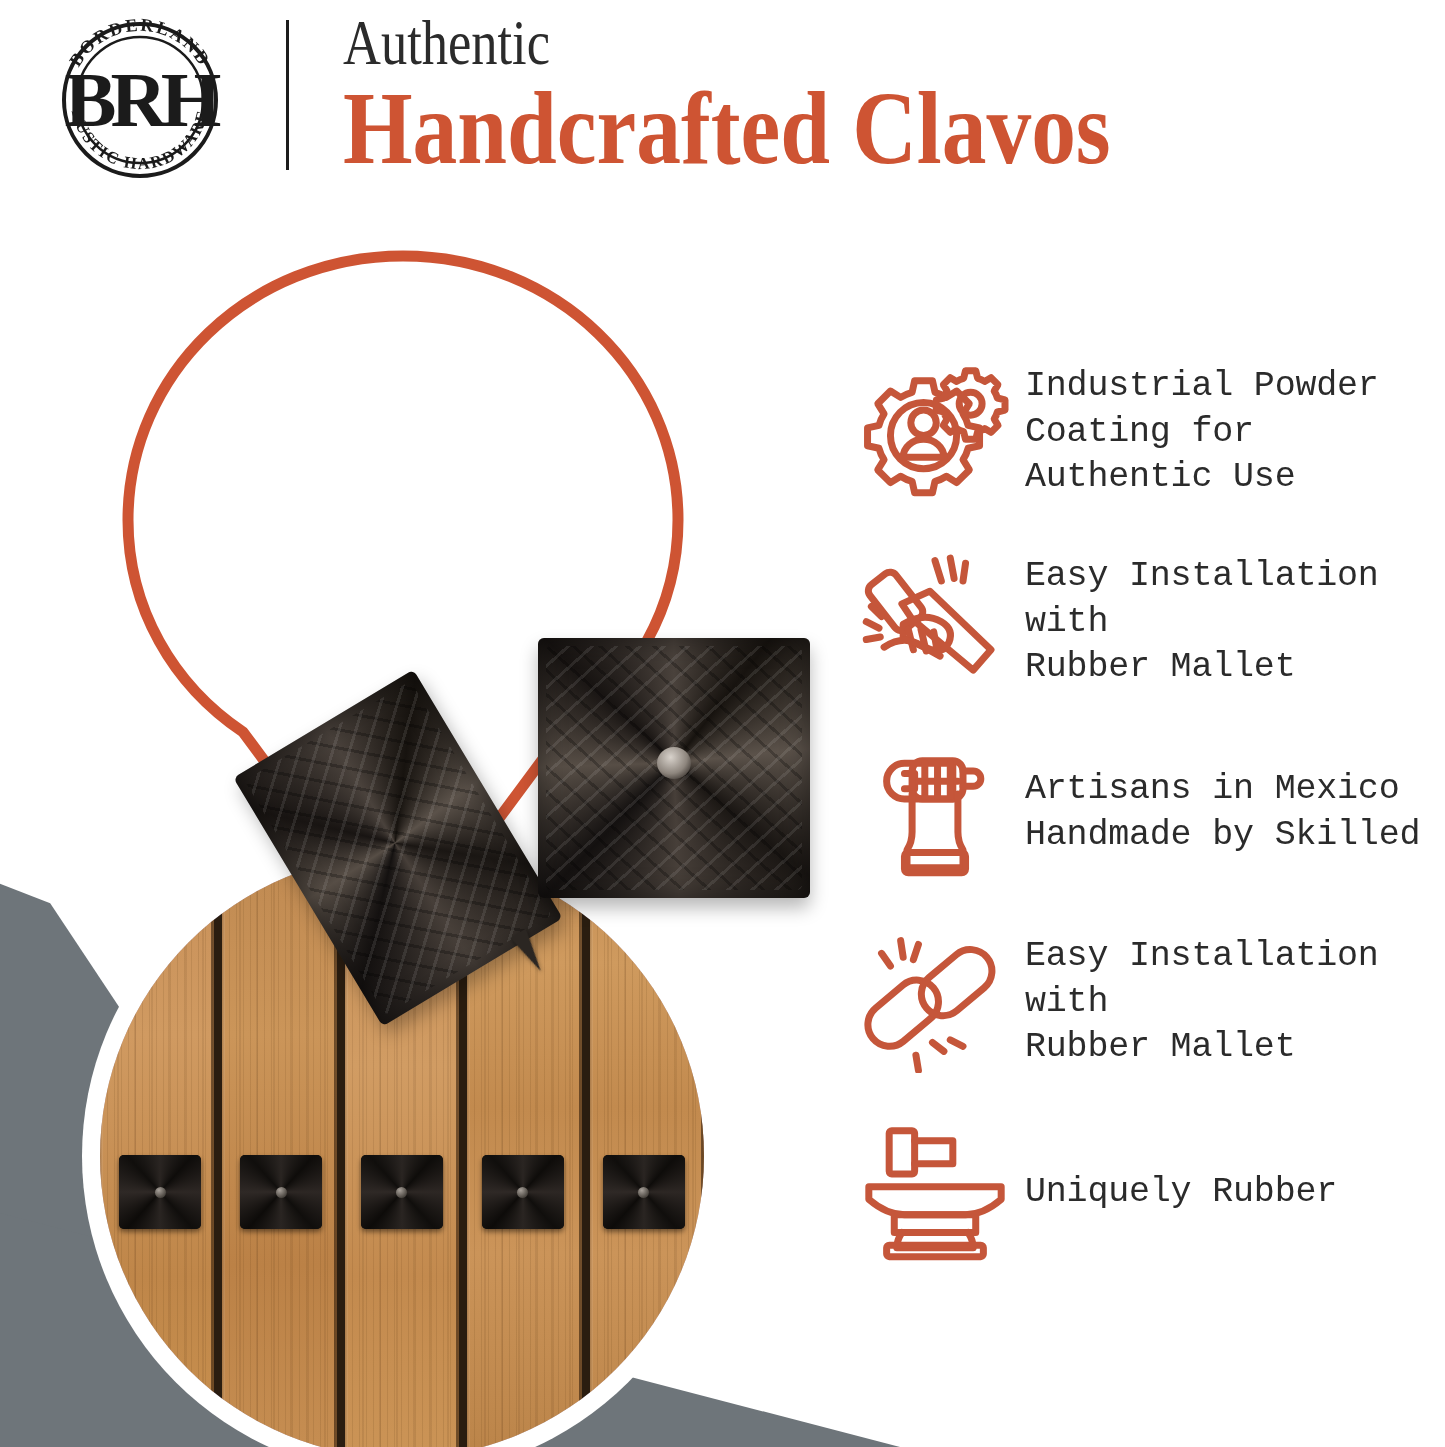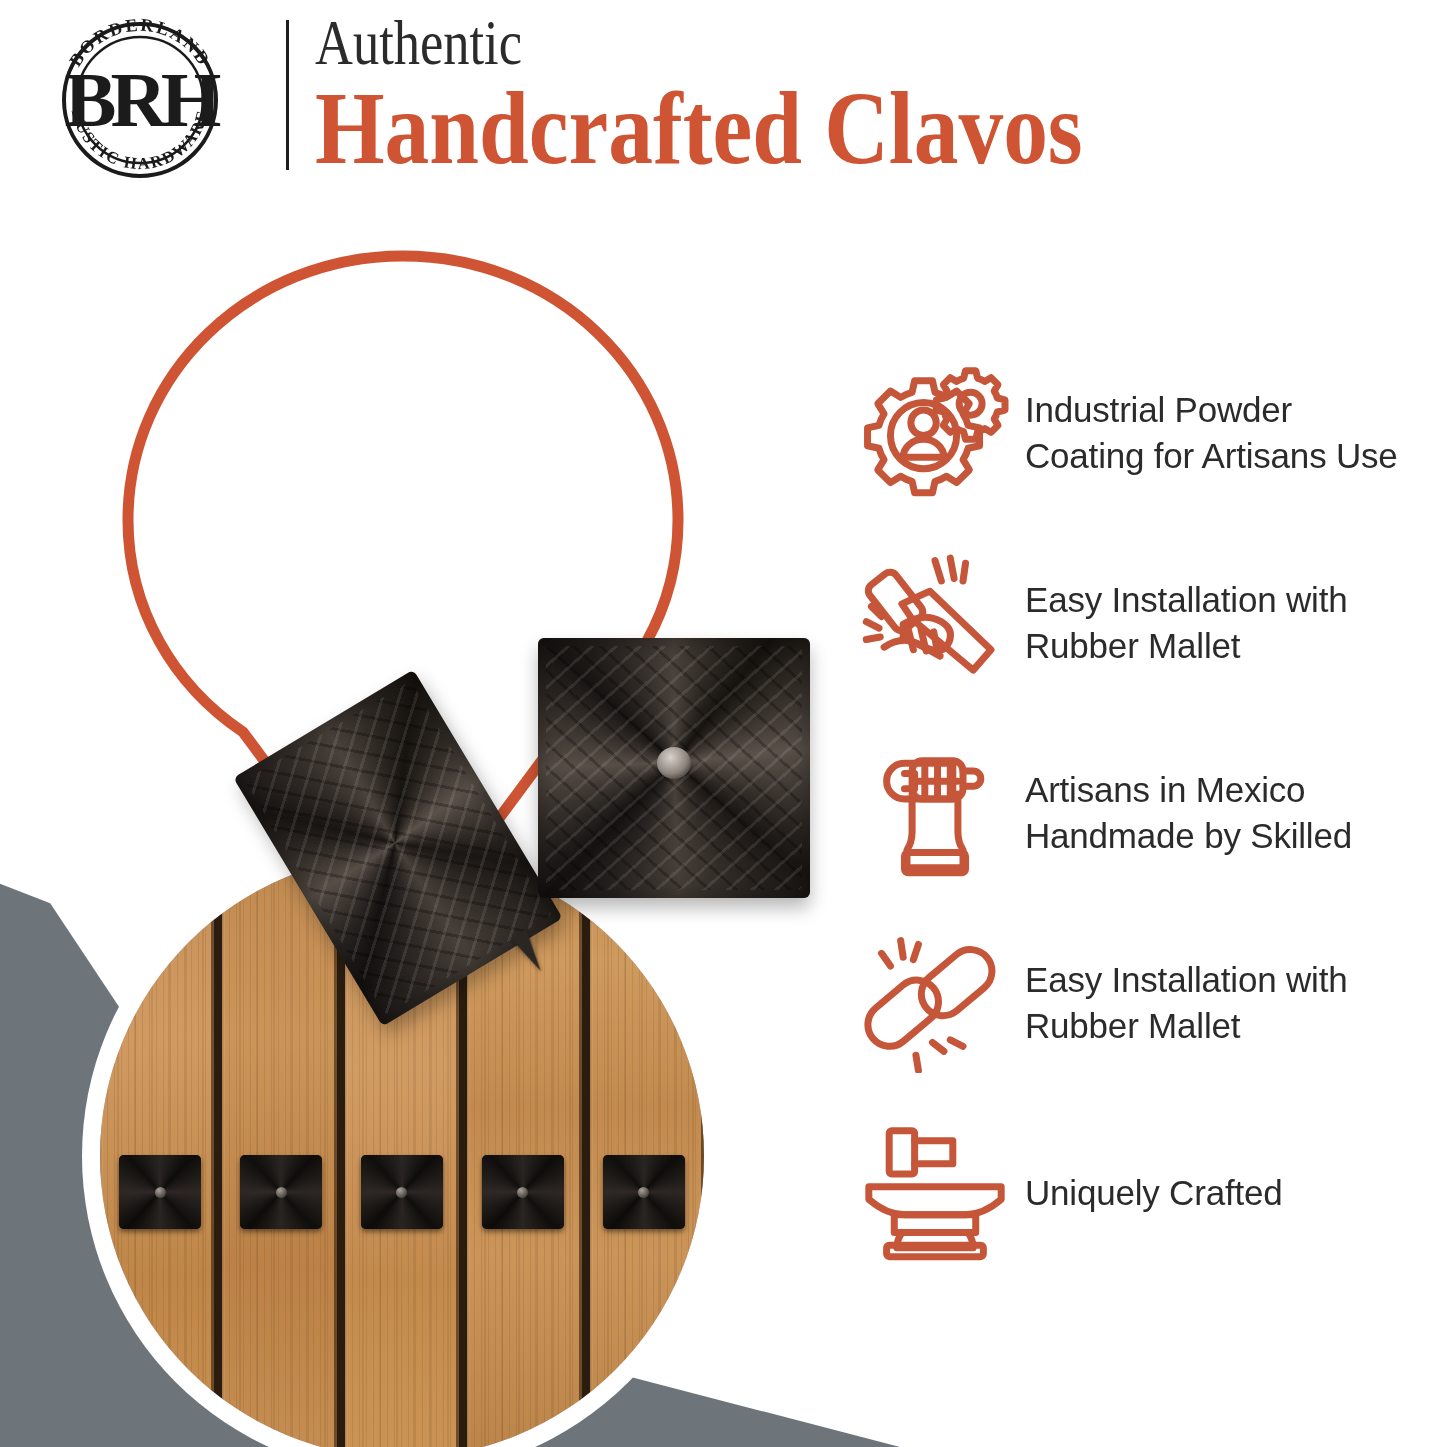--- a/index.html
+++ b/index.html
@@ -22,21 +22,21 @@
     position:absolute;left:-10px;top:1140px;width:960px;height:320px;
     background:#6e757a;
     clip-path:polygon(0% 22%, 100% 100%, 0% 100%);
     z-index:0;
   }
 
   
   .header{position:absolute;left:0;top:0;width:1445px;height:190px;z-index:6;display:flex;align-items:center;}
   .logo-wrap{width:225px;height:175px;margin-left:45px;position:relative;flex:0 0 auto;}
   .divider{width:3px;height:150px;background:#1d1d1d;margin-left:16px;margin-right:26px;flex:0 0 auto;}
-  .titles{flex:1 1 auto;padding-top:2px;}
+  .titles{flex:1 1 auto;padding-top:2px;margin-left:28px;}
   .t-authentic{
     font-family:"Liberation Serif", serif;
     font-size:64px;line-height:0.98;color:#2b2b2b;letter-spacing:0px;
     transform:scaleX(0.82);transform-origin:left center;
     margin:0 0 2px 0;font-weight:400;
   }
   .t-main{
     font-family:"Liberation Serif", serif;
     font-size:104px;line-height:1.0;color:#ce5433;font-weight:700;
     transform:scaleX(0.86);transform-origin:left center;
@@ -138,21 +138,21 @@
     filter:drop-shadow(0 2px 2px rgba(0,0,0,.4));
   }
 
   
   .features{position:absolute;left:845px;top:360px;width:600px;z-index:6;}
   .feature{display:flex;align-items:center;margin-bottom:45px;}
   .feature:last-child{margin-bottom:0;}
   .f-icon{flex:0 0 auto;width:180px;height:145px;display:flex;align-items:center;justify-content:center;}
   .f-text{
     flex:1 1 auto;
-    font-family:Liberation Sans, sans-serif;
+    font-family:Liberation Mono, monospace;
     font-size:35px;line-height:1.30;color:#2b2b2b;font-weight:300;
     letter-spacing:-0.2px;
   }
   .f-text .ln{display:block;}
 </style>
 </head>
 <body>
 
 <div class="page">
 
@@ -268,21 +268,21 @@
             <circle cx="51" cy="57" r="26"></circle>
             <circle cx="51" cy="47" r="10"></circle>
             <path d="M35 74 a16 14 0 0 1 32 0 Z"></path>
             <path d="M84 6 h8 l1.5 6 a19 19 0 0 1 5.5 2.5 l5-3 5.5 5.5 -3 5 a19 19 0 0 1 2.5 5.5 l6 1.5 v8 l-6 1.5 a19 19 0 0 1-2.5 5.5 l3 5 -5.5 5.5 -5-3 a19 19 0 0 1-5.5 2.5 l-1.5 6 h-8 l-1.5-6 a19 19 0 0 1-5.5-2.5 l-5 3 -5.5-5.5 3-5 a19 19 0 0 1-2.5-5.5 l-6-1.5 v-8 l6-1.5 a19 19 0 0 1 2.5-5.5 l-3-5 5.5-5.5 5 3 a19 19 0 0 1 5.5-2.5 Z"></path>
             <circle cx="88" cy="32" r="9"></circle>
           </g>
         </svg>
       </div>
       <div class="f-text">
         <span class="ln">Industrial Powder</span>
-        <span class="ln">Coating for Artisans Use</span>
+        <span class="ln">Coating for Authentic Use</span>
       </div>
     </div>
 
     <div class="feature">
       <div class="f-icon">
         <svg viewBox="0 0 120 110" width="160" height="140">
           <g fill="none" stroke="#c5563a" stroke-width="5.5" stroke-linejoin="round" stroke-linecap="round">
             <rect x="16" y="16" width="26" height="44" rx="6" transform="rotate(-38 29 38)"></rect>
             <path d="M34 40 L56 30 L104 76 L90 92 L42 52 Z"></path>
             <path d="M35 56 q16 -10 30 -2 q10 6 6 16 q-4 9 -14 6 l-22 -9 Z"></path>
@@ -343,18 +343,18 @@
             <rect x="24" y="6" width="20" height="34" rx="2"></rect>
             <path d="M44 14 h30 v18 h-30"></path>
             <path d="M8 50 h104 v10 q-14 12 -28 12 h-48 q-14 0 -28 -12 Z"></path>
             <path d="M28 72 h64 v14 h-64 Z"></path>
             <path d="M34 86 q-4 6 -4 12 h60 q0 -6 -4 -12"></path>
             <rect x="22" y="96" width="76" height="9" rx="2"></rect>
           </g>
         </svg>
       </div>
       <div class="f-text">
-        <span class="ln">Uniquely Crafted</span>
+        <span class="ln">Uniquely Rubber</span>
       </div>
     </div>
 
   </div>
 </div>
 
 </body></html>

